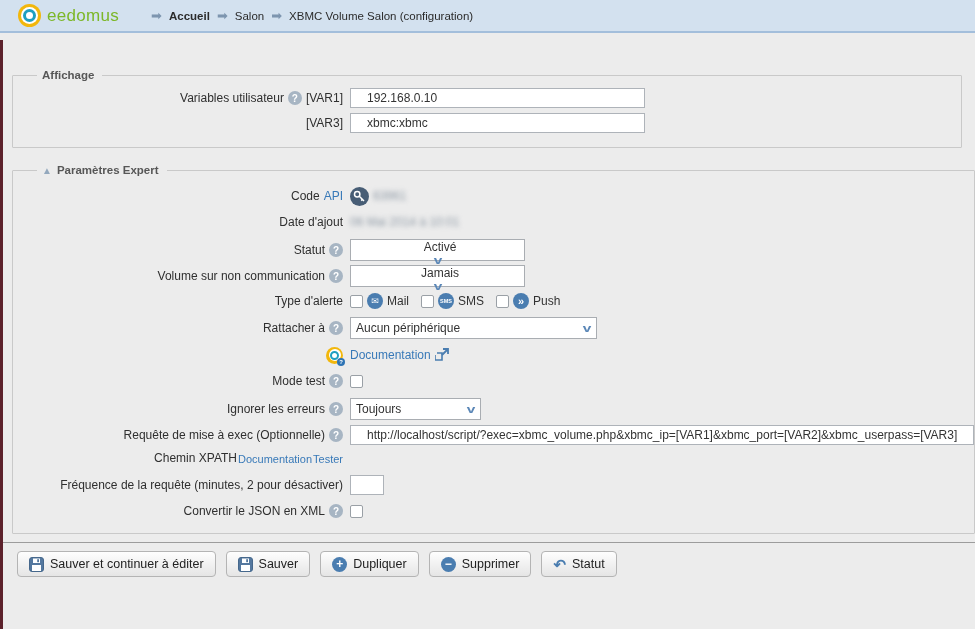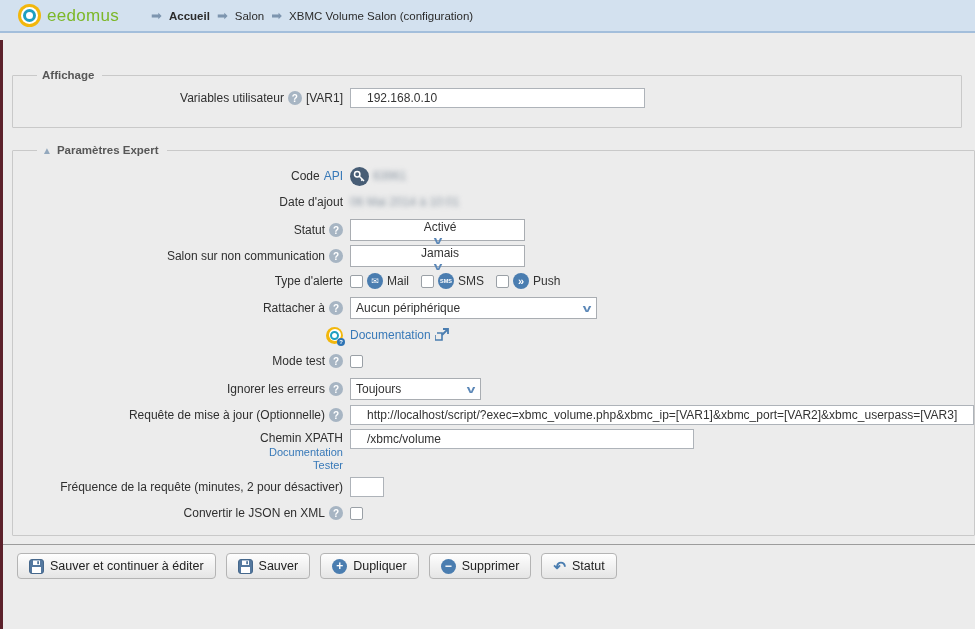--- a/index.html
+++ b/index.html
@@ -111,21 +111,21 @@
   .mini-logo { position: relative; width: 17px; height: 17px; }
   .mini-outer { width: 17px; height: 17px; border-radius: 50%; background: #f2b70c; display: flex; align-items: center; justify-content: center; }
   .mini-mid { width: 12px; height: 12px; border-radius: 50%; background: #fff; display: flex; align-items: center; justify-content: center; }
   .mini-in { width: 9px; height: 9px; border-radius: 50%; border: 2.5px solid #1f9fc0; background: #fff; }
   .mini-badge {
     position: absolute; right: -2px; bottom: -2px;
     width: 8px; height: 8px; border-radius: 50%;
     background: #2e74b5; color: #fff; font-size: 6px; font-weight: bold;
     display: flex; align-items: center; justify-content: center;
   }
-  .xpath-lbl { display: flex; flex-direction: column; align-items: flex-end; gap: 1px; padding-top: 2px; justify-content: space-between; }
+  .xpath-lbl { display: flex; flex-direction: row; align-items: flex-end; gap: 1px; padding-top: 2px; }
   .xpath-lbl .sub { font-size: 11px; }
   
   .toolbar {
     margin-top: 8px;
     border-top: 1px solid #9c9c9c;
     padding: 8px 0 0 17px;
     display: flex; gap: 10px;
     height: 44px;
     background: #ececec;
   }
@@ -177,20 +177,28 @@
       <span>Variables utilisateur</span>
       <span class="help">?</span>
       <span>[VAR1]</span>
     </div>
     <div class="fld">
       <input class="txt w-var" value="192.168.0.10" style="">
     </div>
   </div>
 
 
+  <div class="row" style="margin-bottom:0">
+    <div class="lbl">
+        <span>[VAR3]</span>
+      </div>
+    <div class="fld">
+      <input class="txt w-var" value="xbmc:xbmc" style="">
+    </div>
+  </div>
 </fieldset>
 
 <fieldset class="expert">
   <legend>
     <span class="collapse-tri">▲</span>
     <span>Paramètres Expert</span>
   </legend>
 
   <div class="row" style="margin-bottom:6px">
     <div class="lbl">
@@ -225,21 +233,21 @@
     <div class="fld">
       <div class="combo w-statut">
         <span class="val">Activé</span>
         <span class="arrow">v</span>
       </div>
     </div>
   </div>
 
   <div class="row" style="margin-bottom:4px">
     <div class="lbl">
-      <span>Salon sur non communication</span>
+      <span>Volume sur non communication</span>
       <span class="help">?</span>
     </div>
     <div class="fld">
       <div class="combo w-statut">
         <span class="val">Jamais</span>
         <span class="arrow">v</span>
       </div>
     </div>
   </div>
 
@@ -313,36 +321,33 @@
     <div class="fld">
       <div class="combo w-ignorer">
         <span class="val">Toujours</span>
         <span class="arrow">v</span>
       </div>
     </div>
   </div>
 
   <div class="row" style="margin-bottom:4px">
     <div class="lbl">
-      <span>Requête de mise à jour (Optionnelle)</span>
+      <span>Requête de mise à exec (Optionnelle)</span>
       <span class="help">?</span>
     </div>
     <div class="fld">
       <input class="txt w-url" value="http://localhost/script/?exec=xbmc_volume.php&amp;xbmc_ip=[VAR1]&amp;xbmc_port=[VAR2]&amp;xbmc_userpass=[VAR3]" style="">
     </div>
   </div>
 
   <div class="row top" style="margin-bottom:6px">
     <div class="lbl xpath-lbl">
       <span>Chemin XPATH</span>
       <a class="lnk sub">Documentation</a>
       <a class="lnk sub">Tester</a>
-    </div>
-    <div class="fld">
-      <input class="txt w-xpath" value="/xbmc/volume" style="">
     </div>
   </div>
 
   <div class="row" style="margin-bottom:8px">
     <div class="lbl">
         <span>Fréquence de la requête (minutes, 2 pour désactiver)</span>
       </div>
     <div class="fld">
       <input class="txt w-freq" value="5" style="">
     </div>

